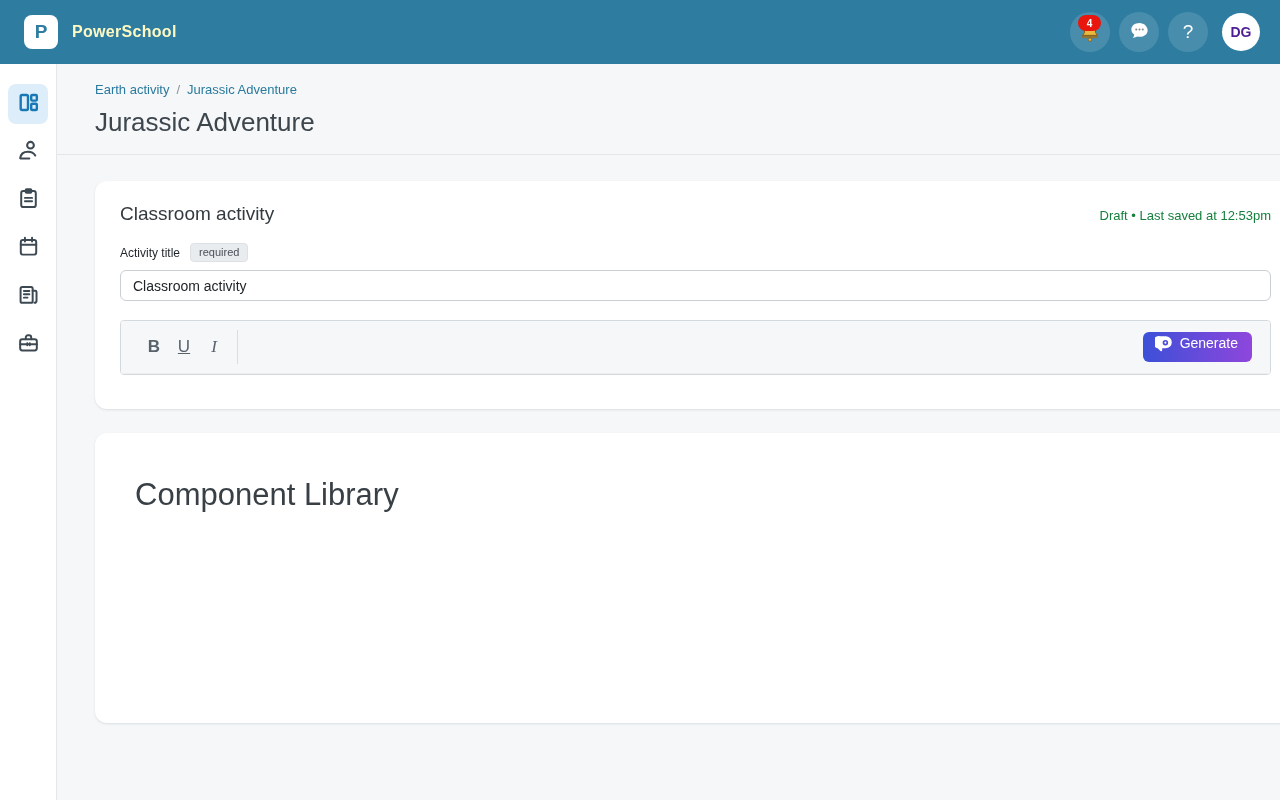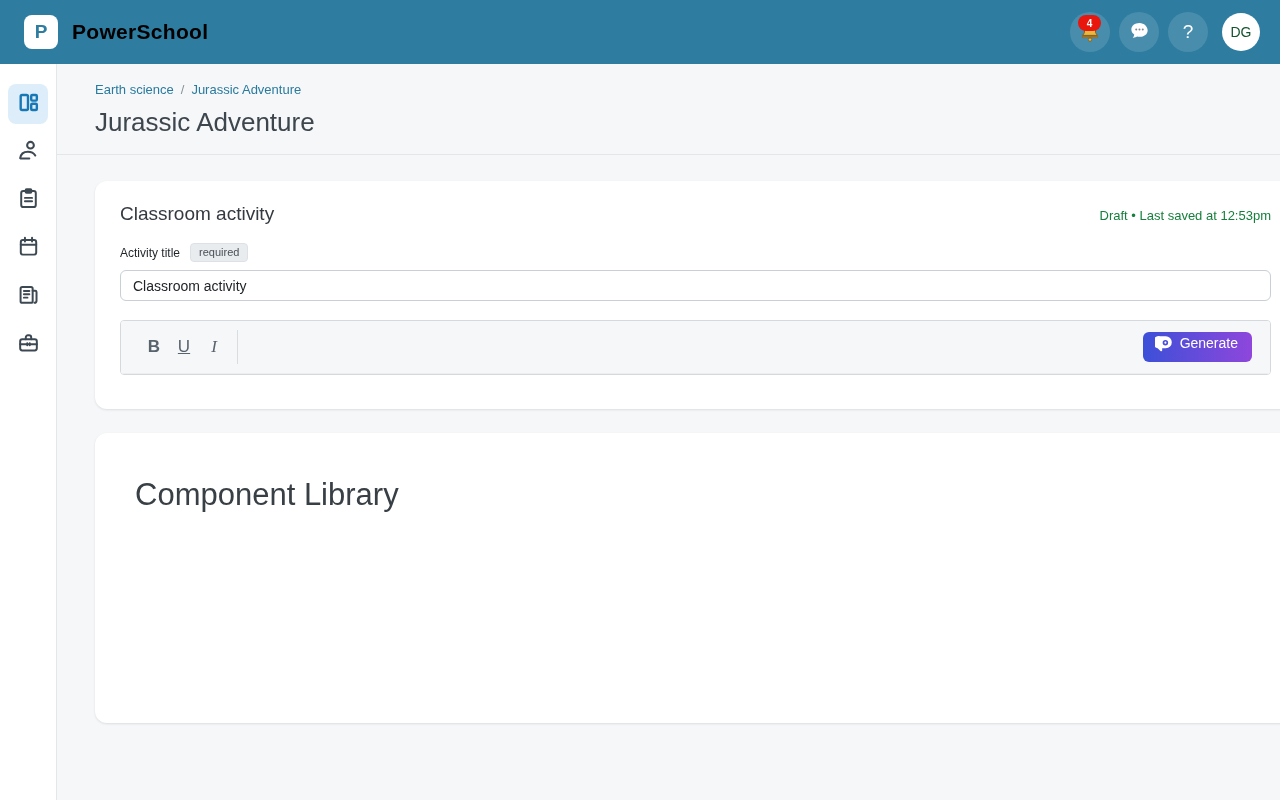--- a/index.html
+++ b/index.html
@@ -3,30 +3,30 @@
 <meta charset="utf-8">
 <style>
   * { margin:0; padding:0; box-sizing:border-box; }
   html,body { width:1280px; height:800px; overflow:hidden; }
   body { font-family:"Liberation Sans", sans-serif; background:#f5f7f9; color:#212529; }
 
   
   .navbar { height:64px; background:#2e7da1; display:flex; align-items:center; padding:0 20px 0 24px; }
   .brand-logo { width:34px; height:34px; background:#fff; border-radius:8px; display:flex; align-items:center; justify-content:center;
                 color:#2e7da1; font-size:19px; font-weight:700; }
-  .brand-name { color:#000000; font-size:21px; font-weight:600; margin-left:14px; letter-spacing:.3px; }
+  .brand-name { color:#fef9c3; font-size:16px; font-weight:600; margin-left:14px; letter-spacing:.3px; }
   .nav-spacer { flex:1; }
   .nav-actions { display:flex; align-items:center; gap:9px; }
   .nav-icon-btn { width:40px; height:40px; border-radius:50%; background:rgba(255,255,255,0.13); display:flex; align-items:center; justify-content:center;
                   position:relative; cursor:pointer; border:none; }
   .notif-badge { position:absolute; top:3px; left:8px; min-width:23px; height:16px; background:#e8160c; border-radius:9px;
                  color:#fff; font-size:10px; font-weight:700; display:flex; align-items:center; justify-content:center; }
   .help-glyph { color:#fff; font-size:19px; font-weight:500; }
   .avatar { width:38px; height:38px; border-radius:50%; background:#fff; display:flex; align-items:center; justify-content:center;
-            color:#14532d; font-size:14px; font-weight:400; margin-left:5px; cursor:pointer; }
+            color:#4c1d95; font-size:14px; font-weight:700; margin-left:5px; cursor:pointer; }
 
   
   .shell { display:flex; height:736px; }
   .sidebar { width:57px; background:#fff; border-right:1px solid #e4e7ea; padding-top:20px; display:flex; flex-direction:column; align-items:center; gap:8px; }
   .side-item { width:40px; height:40px; border-radius:8px; display:flex; align-items:center; justify-content:center; cursor:pointer; }
   .side-item.active { background:#ddeefa; }
   .side-item svg { stroke:#3d4952; }
   .side-item.active svg { stroke:#1878b5; }
 
   
@@ -166,21 +166,21 @@
           <path d="M9.4 8.8V7.1A2.1 2.1 0 0 1 11.5 5h1a2.1 2.1 0 0 1 2.1 2.1v1.7"></path>
           <path d="M4 13.6h16M10.8 12.6v2M13.2 12.6v2"></path>
         </svg>
       </span>
     </div>
   </nav>
 
   <main class="main">
     <div class="page-header">
       <div class="breadcrumb">
-        <a>Earth science</a>
+        <a>Earth activity</a>
         <span class="crumb-sep">/</span>
         <a>Jurassic Adventure</a>
       </div>
       <h1 class="page-title">Jurassic Adventure</h1>
     </div>
     <hr class="header-divider">
 
     <div class="cards">
 
       <section class="card card-activity">

